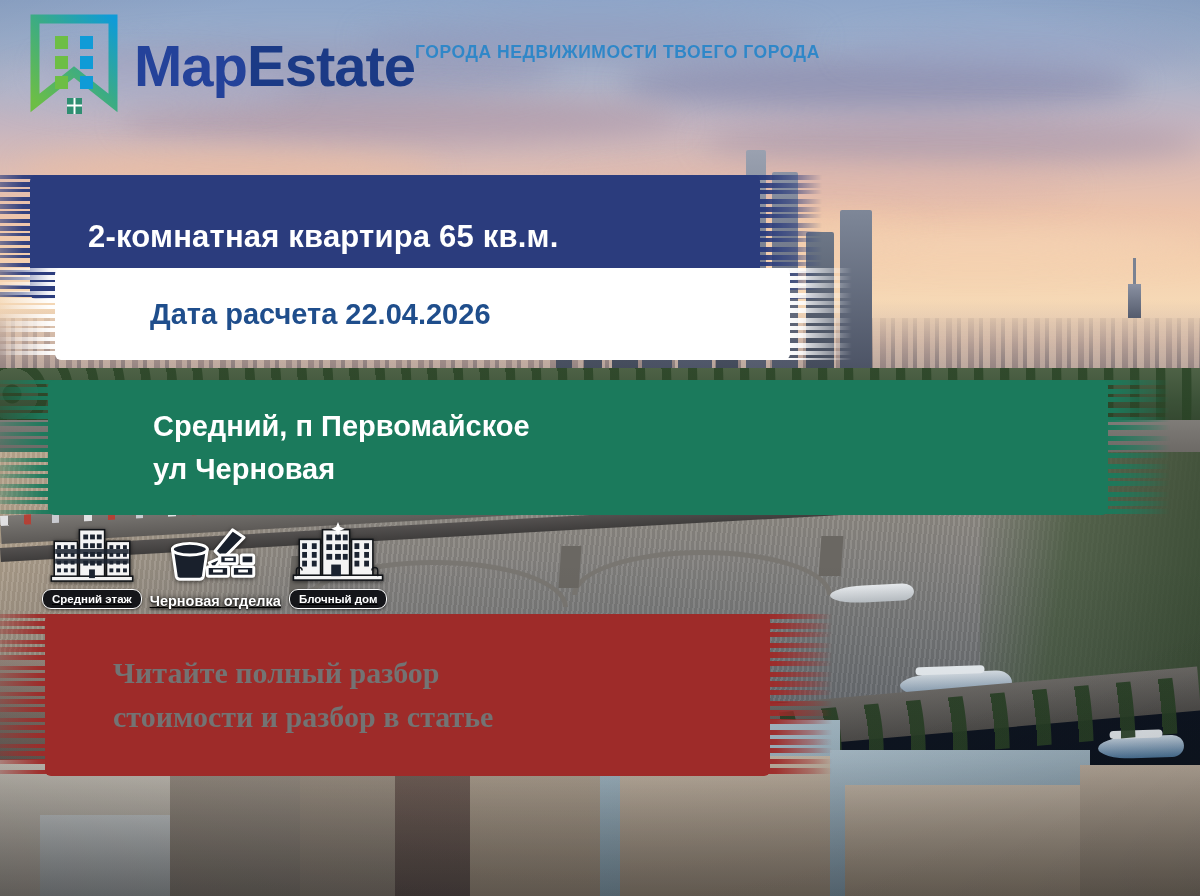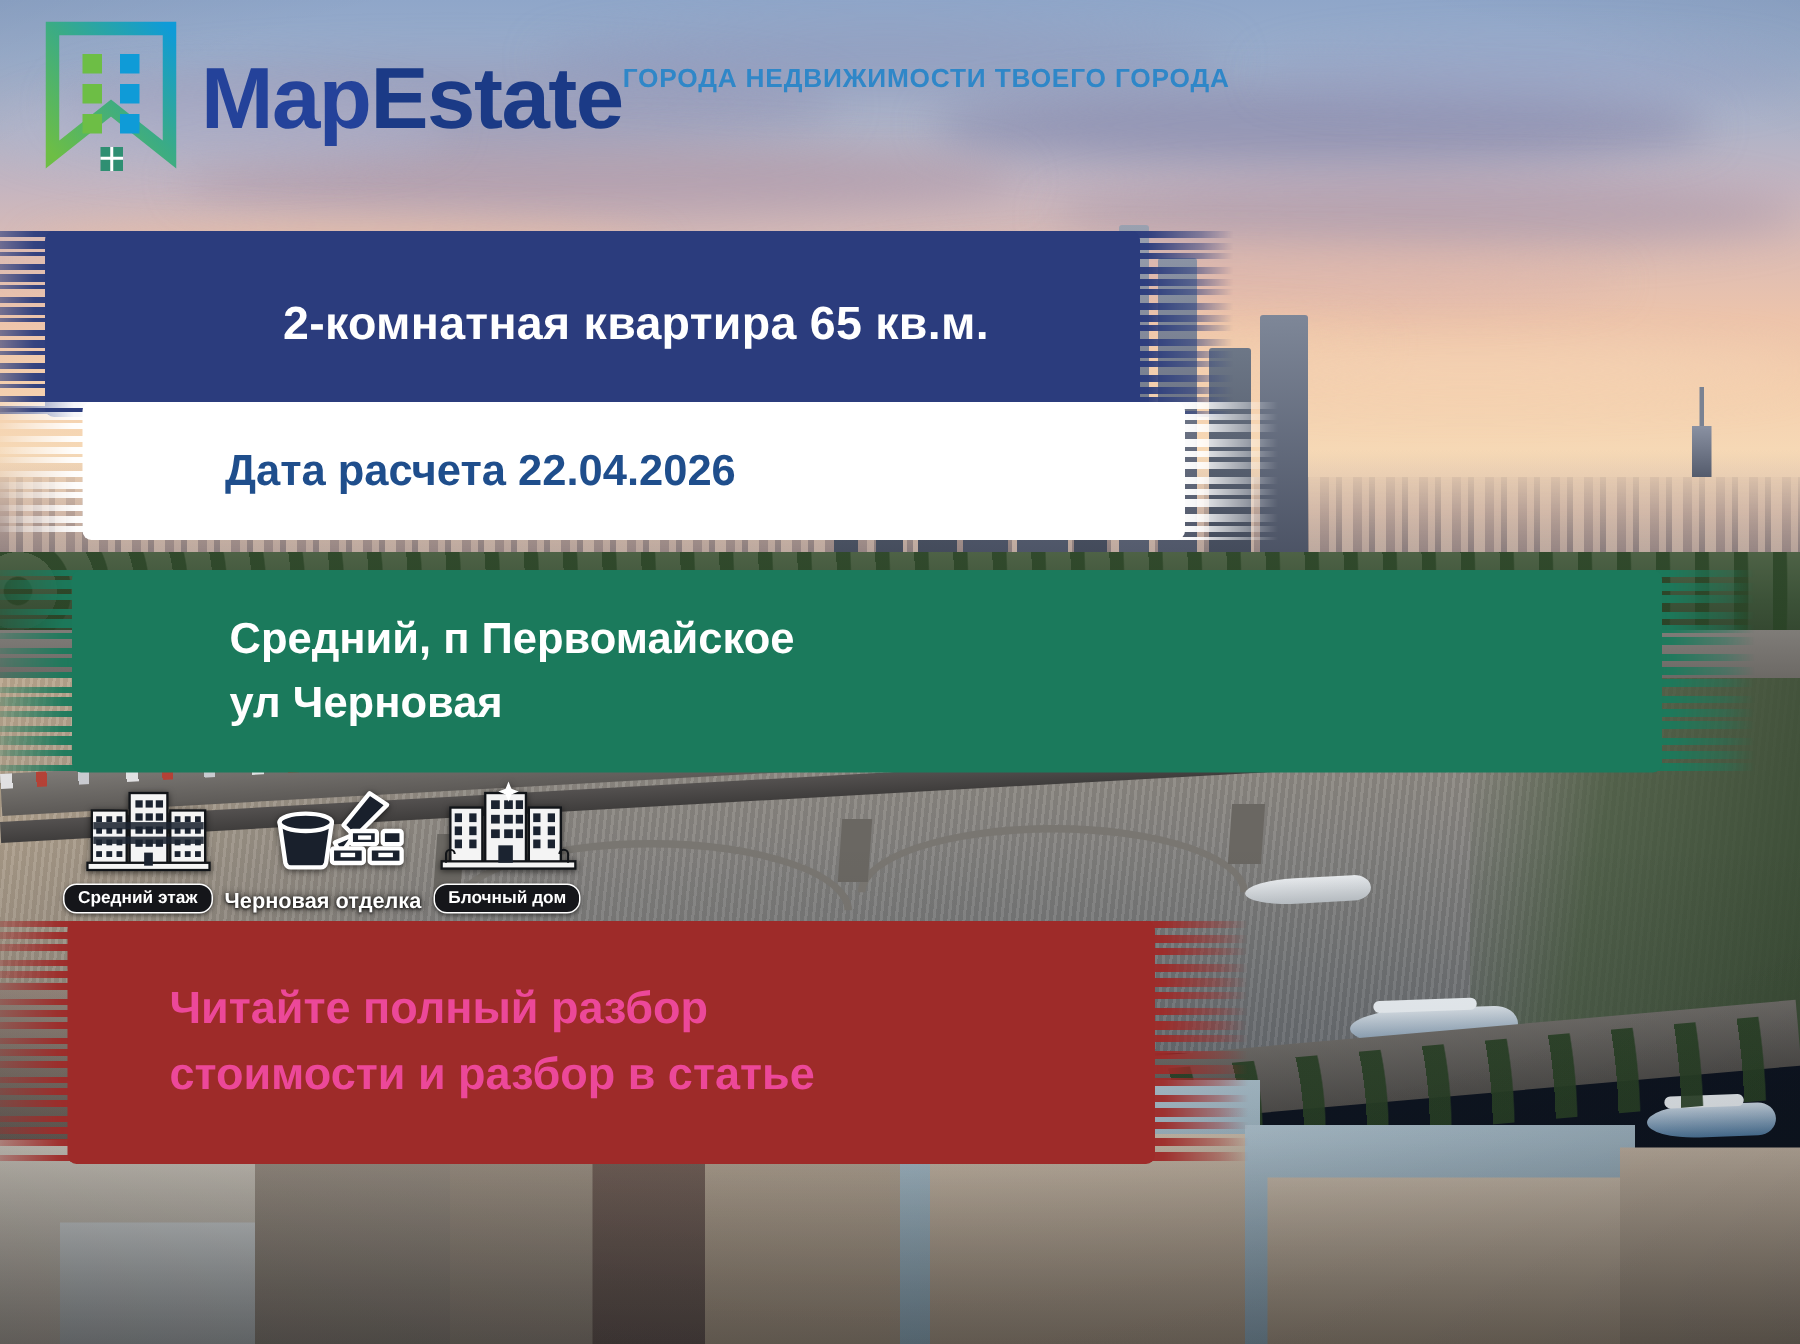--- a/index.html
+++ b/index.html
@@ -189,21 +189,21 @@
   }
   .brush .edgeL,.brush .edgeR{
     position:absolute;top:0;bottom:0;width:70px;
     background-repeat:no-repeat;
   }
   .brush .edgeL{left:-62px;}
   .brush .edgeR{right:-62px;}
   .brush .txt{position:relative;z-index:3;}
 
   
-  #banner-blue{left:30px;top:154px;width:730px;height:124px;text-align:center;}
+  #banner-blue{left:30px;top:175px;width:730px;height:124px;}
   #banner-blue .paint{
     background:#2b3c7d;
     box-shadow:0 0 0 0 rgba(0,0,0,0);
   }
   #banner-blue .edgeL{
     background-image:
       repeating-linear-gradient(180deg,
         #2b3c7d 0 4px, rgba(43,60,125,0) 4px 7px,
         #2b3c7d 7px 12px, rgba(43,60,125,0) 12px 14px,
         #2b3c7d 14px 17px, rgba(43,60,125,0) 17px 22px);
@@ -289,35 +289,35 @@
   #banner-red .edgeR{
     background-image:
       repeating-linear-gradient(180deg,
         #9e2b29 0 5px, rgba(158,43,41,0) 5px 9px,
         #9e2b29 9px 15px, rgba(158,43,41,0) 15px 18px,
         #9e2b29 18px 23px, rgba(158,43,41,0) 23px 29px);
     -webkit-mask-image:linear-gradient(270deg, rgba(0,0,0,0) 0%, rgba(0,0,0,.4) 28%, rgba(0,0,0,.95) 80%, #000 100%);
     mask-image:linear-gradient(270deg, rgba(0,0,0,0) 0%, rgba(0,0,0,.4) 28%, rgba(0,0,0,.95) 80%, #000 100%);
   }
   #banner-red .txt{
-    color:#ec4899;font-weight:bold;font-size:30px;line-height:1.48;padding-left:68px;
+    color:#737373;font-weight:bold;font-size:30px;line-height:1.48;padding-left:68px;font-family:Liberation Serif, serif;
   }
 
   
   #logo{position:absolute;left:28px;top:14px;display:flex;align-items:center;gap:14px;z-index:6;}
   #logo .mark{width:92px;height:104px;flex:0 0 auto;}
   .logo-text{display:flex;flex-direction:row;line-height:1;}
   .logo-word{font-size:58px;font-weight:bold;color:#24429a;letter-spacing:-1px;}
   .logo-word .est{color:#1b3a86;}
   .logo-tag{font-size:17.5px;font-weight:bold;color:#2f87c8;letter-spacing:.55px;margin-top:7px;}
 
   
   #features{position:absolute;left:42px;top:517px;width:340px;height:92px;z-index:5;
     display:flex;align-items:flex-end;gap:8px;}
-  .feature{display:flex;flex-direction:column;align-items:flex-end;gap:3px;}
+  .feature{display:flex;flex-direction:column;align-items:center;gap:3px;text-decoration:underline;}
   .feature .ico{filter:drop-shadow(0 1px 2px rgba(0,0,0,.6));}
   .pill{
     background:#15161a;color:#ffffff;border:1.6px solid #ffffff;border-radius:9px;
     font-size:11.5px;font-weight:bold;padding:3px 9px;white-space:nowrap;
     box-shadow:0 1px 3px rgba(0,0,0,.55);
   }
   .label-plain{
     color:#ffffff;font-size:14.5px;font-weight:bold;white-space:nowrap;
     text-shadow:0 0 5px rgba(0,0,0,.9), 0 1px 2px rgba(0,0,0,.9);
   }

